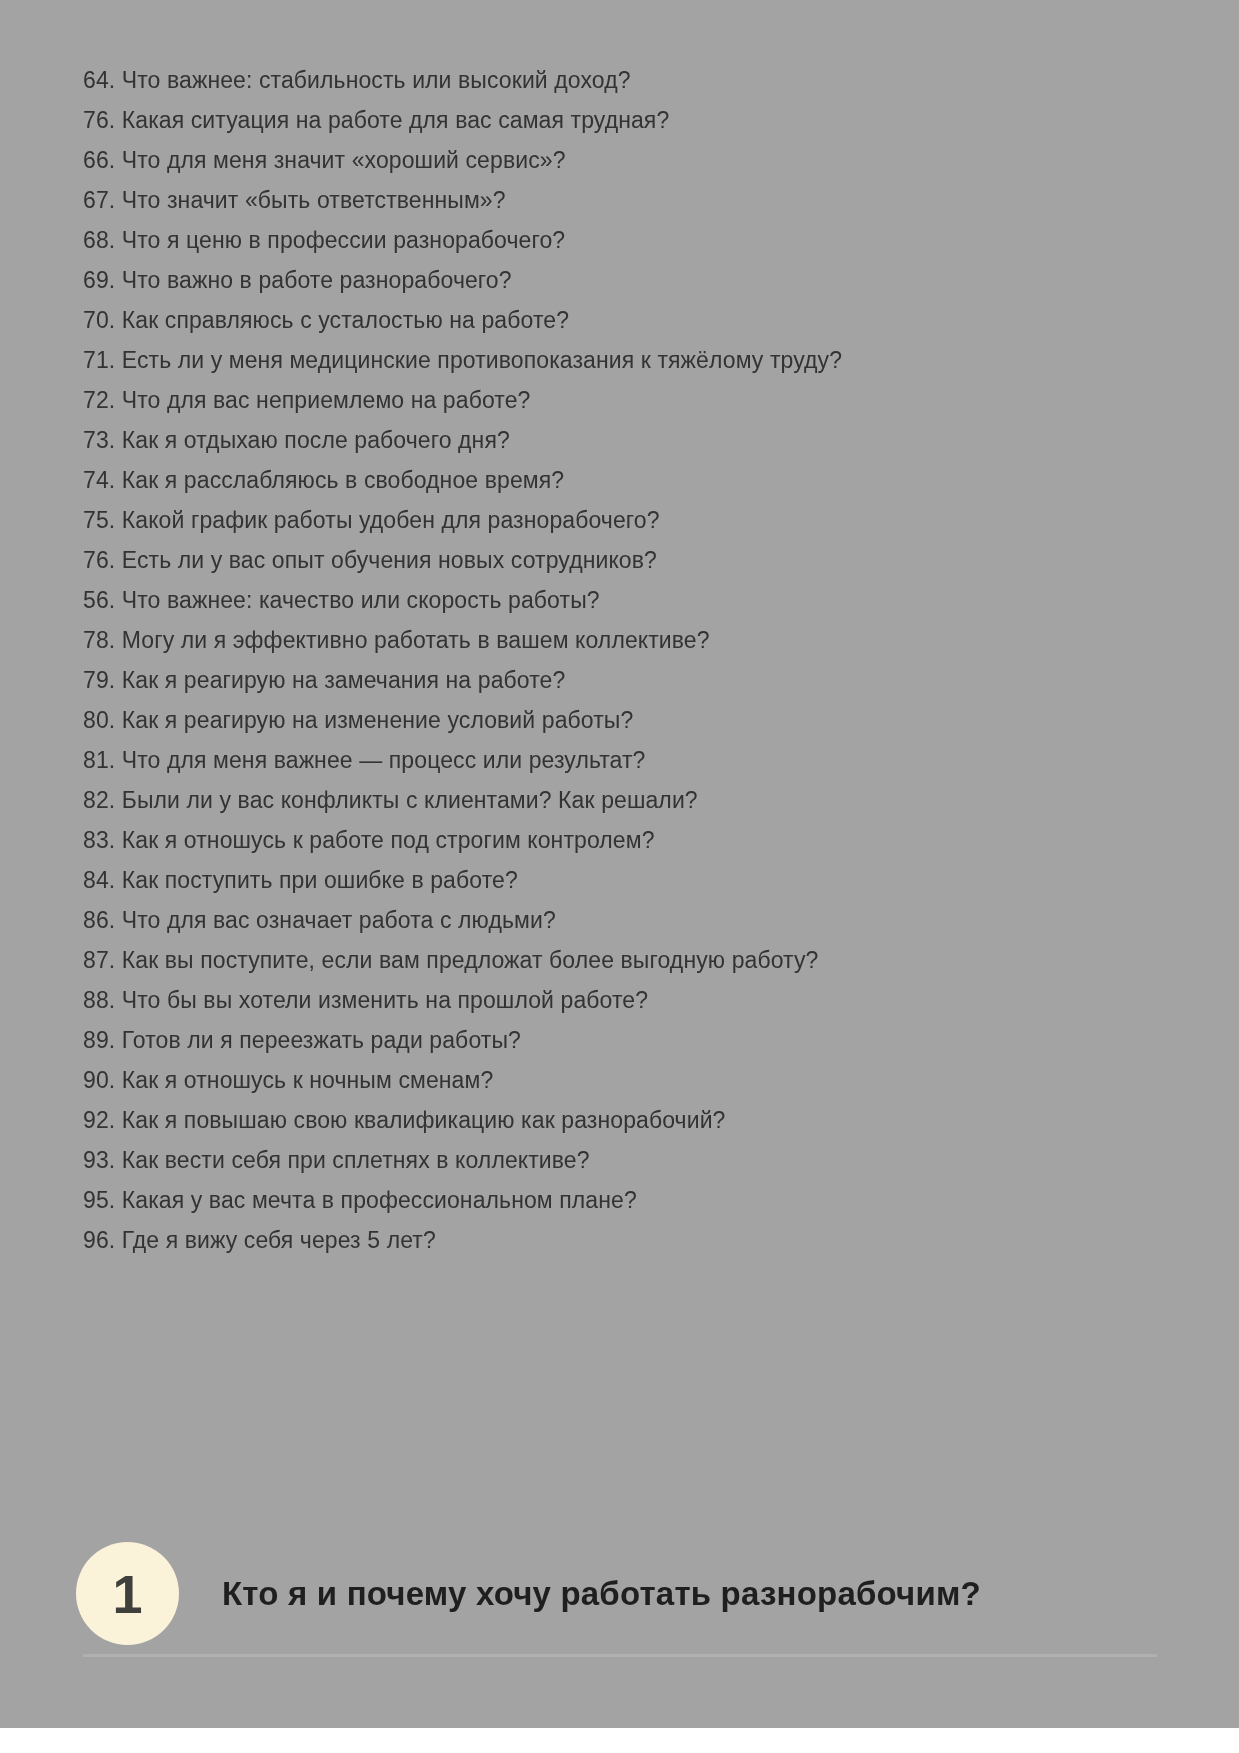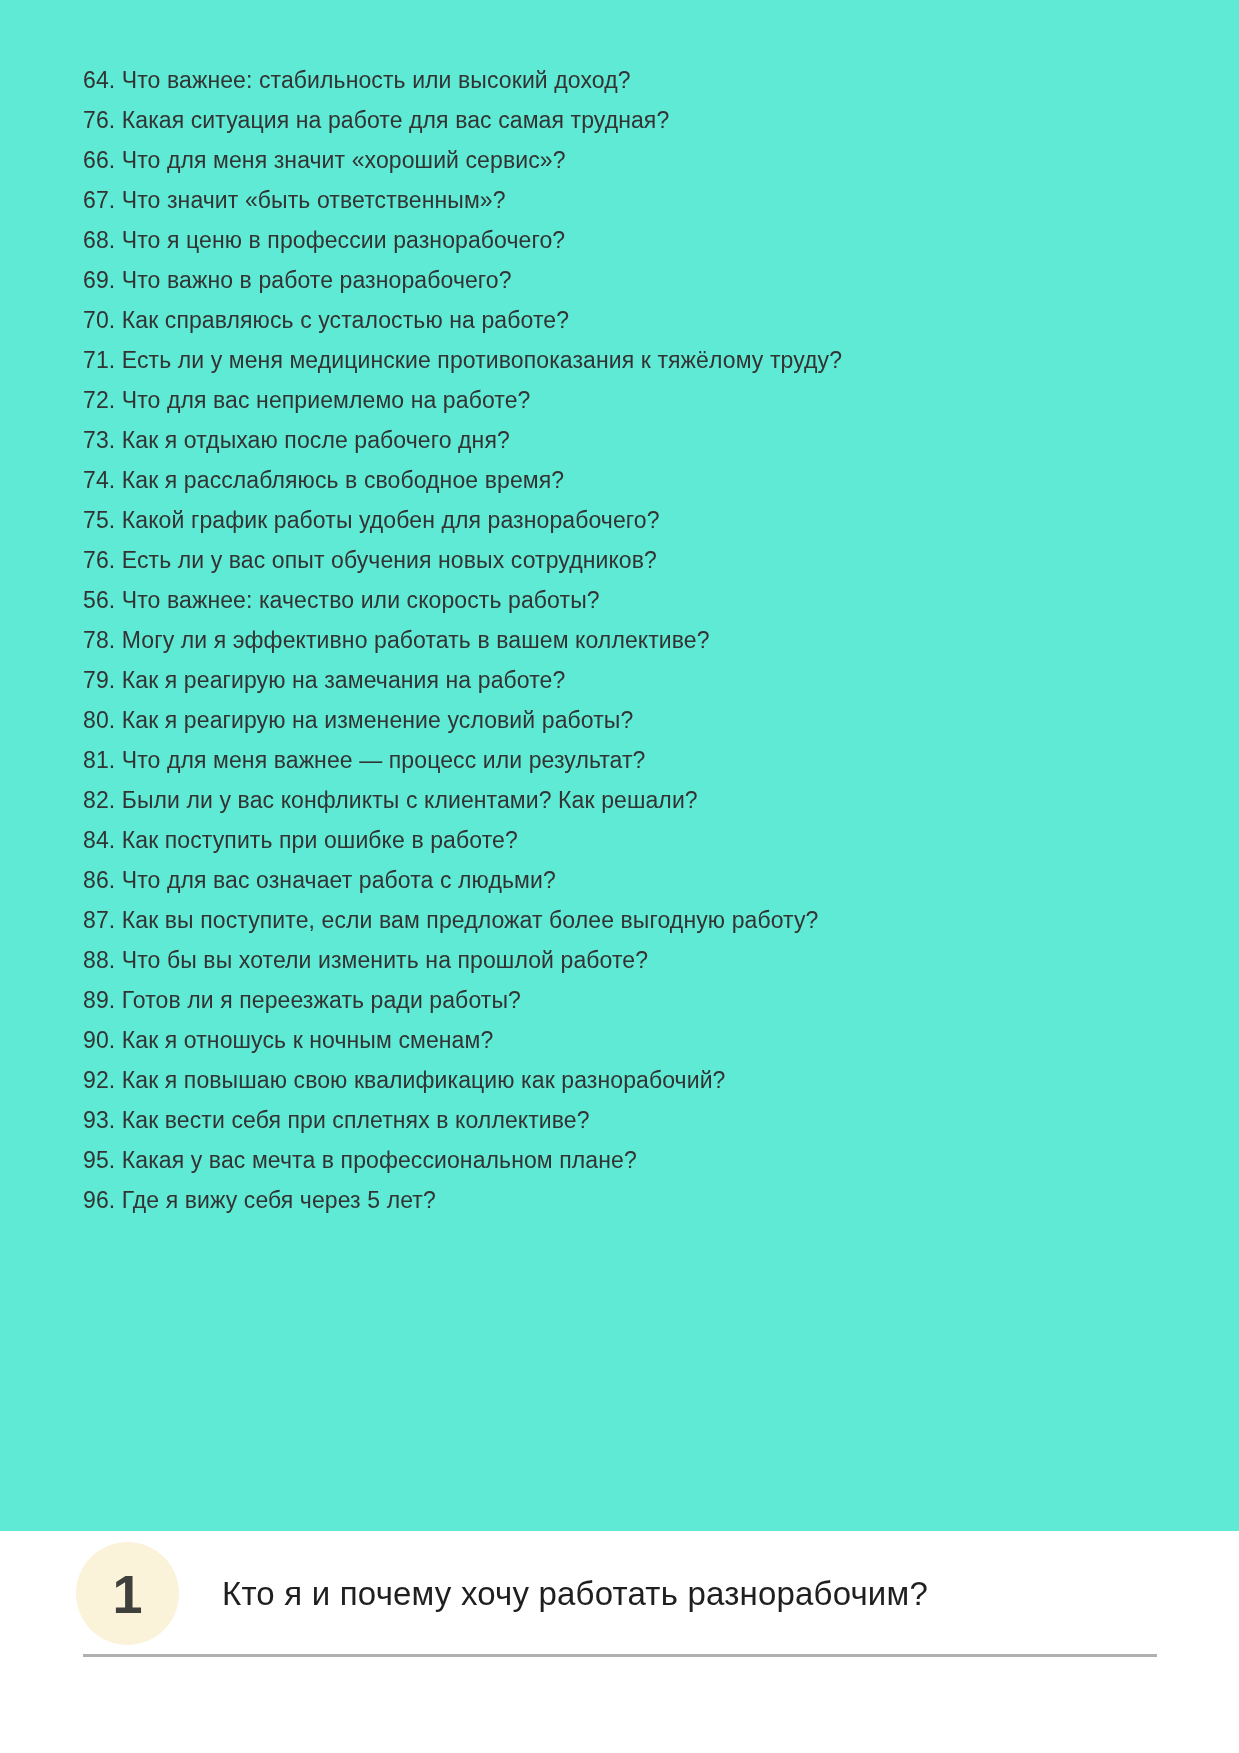--- a/index.html
+++ b/index.html
@@ -10,22 +10,22 @@
   body {
     width: 1239px;
     height: 1753px;
     font-family: "Liberation Sans", "DejaVu Sans", sans-serif;
     position: relative;
     overflow: hidden;
   }
   .page {
     position: relative;
     width: 1239px;
-    height: 1531px;
-    background: #5eead4;
+    height: 1728px;
+    background: #a3a3a3;
   }
   ol.questions {
     list-style: none;
     margin: 0;
     padding: 60px 40px 0 83px;
   }
   ol.questions li {
     font-size: 23px;
     line-height: 40px;
     color: #333333;
@@ -54,21 +54,21 @@
   }
   .badge-circle span {
     font-size: 54px;
     font-weight: bold;
     color: #3f3f3c;
     line-height: 1;
   }
   h1.section-title {
     margin: 0 0 0 43px;
     font-size: 33px;
-    font-weight: normal;
+    font-weight: bold;
     color: #1f1f1f;
     letter-spacing: 0.2px;
     white-space: nowrap;
   }
   .section-divider {
     margin-top: 9px;
     margin-left: 7px;
     width: 1074px;
     height: 3px;
     background: #b0b0b0;
@@ -92,20 +92,21 @@
     <li>73. Как я отдыхаю после рабочего дня?</li>
     <li>74. Как я расслабляюсь в свободное время?</li>
     <li>75. Какой график работы удобен для разнорабочего?</li>
     <li>76. Есть ли у вас опыт обучения новых сотрудников?</li>
     <li>56. Что важнее: качество или скорость работы?</li>
     <li>78. Могу ли я эффективно работать в вашем коллективе?</li>
     <li>79. Как я реагирую на замечания на работе?</li>
     <li>80. Как я реагирую на изменение условий работы?</li>
     <li>81. Что для меня важнее — процесс или результат?</li>
     <li>82. Были ли у вас конфликты с клиентами? Как решали?</li>
+    <li>83. Как я отношусь к работе под строгим контролем?</li>
     <li>84. Как поступить при ошибке в работе?</li>
     <li>86. Что для вас означает работа с людьми?</li>
     <li>87. Как вы поступите, если вам предложат более выгодную работу?</li>
     <li>88. Что бы вы хотели изменить на прошлой работе?</li>
     <li>89. Готов ли я переезжать ради работы?</li>
     <li>90. Как я отношусь к ночным сменам?</li>
     <li>92. Как я повышаю свою квалификацию как разнорабочий?</li>
     <li>93. Как вести себя при сплетнях в коллективе?</li>
     <li>95. Какая у вас мечта в профессиональном плане?</li>
     <li>96. Где я вижу себя через 5 лет?</li>

